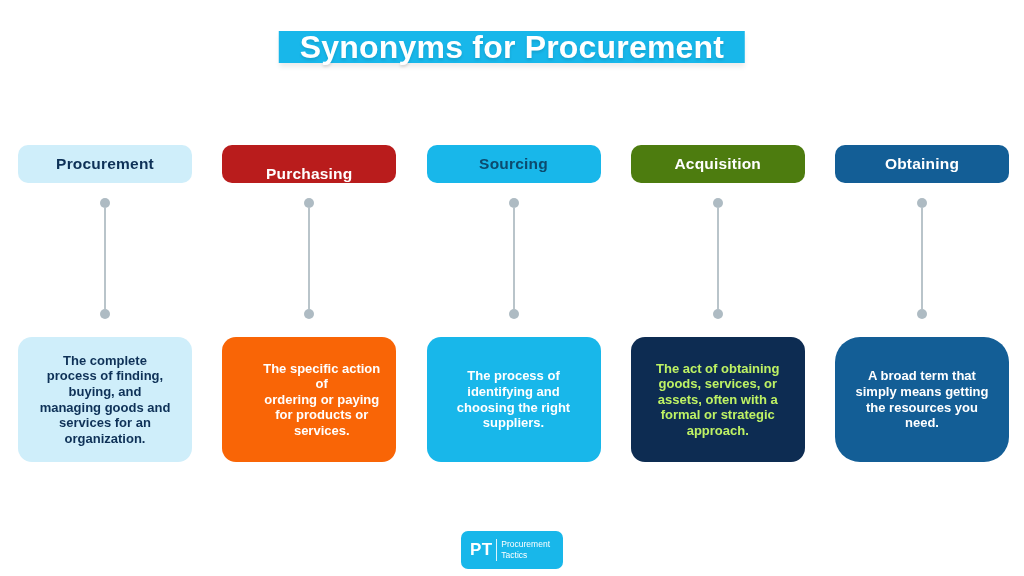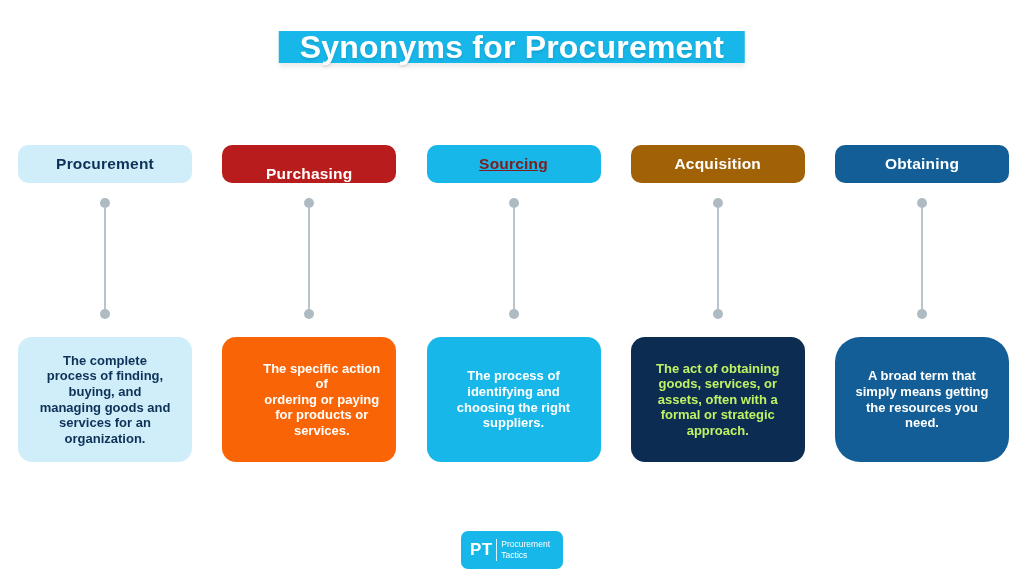--- a/index.html
+++ b/index.html
@@ -96,37 +96,37 @@
       <div class="desc" style="background: rgb(249, 101, 6); padding-left: 38px;">
         <p style="color: rgb(255, 255, 255);">The specific action of
 ordering or paying
 for products or
 services.</p>
       </div>
     </div>
 
     <div class="col">
       <div class="hdr" style="background: rgb(24, 183, 234);">
-        <span style="color: #7f1d1d; text-decoration: underline;">Sourcing</span>
+        <span style="color: #0c4a6e;">Sourcing</span>
       </div>
       <div class="connector">
         <span class="dot"></span>
         <span class="cline"></span>
         <span class="dot"></span>
       </div>
       <div class="desc" style="background: rgb(24, 183, 234);">
         <p style="color: rgb(255, 255, 255);">The process of
 identifying and
 choosing the right
 suppliers.</p>
       </div>
     </div>
 
     <div class="col">
-      <div class="hdr" style="background: #a16207;">
+      <div class="hdr" style="background: #4d7c0f;">
         <span style="color: rgb(255, 255, 255);">Acquisition</span>
       </div>
       <div class="connector">
         <span class="dot"></span>
         <span class="cline"></span>
         <span class="dot"></span>
       </div>
       <div class="desc" style="background: rgb(13, 44, 82);">
         <p style="color: #bef264;">The act of obtaining
 goods, services, or

